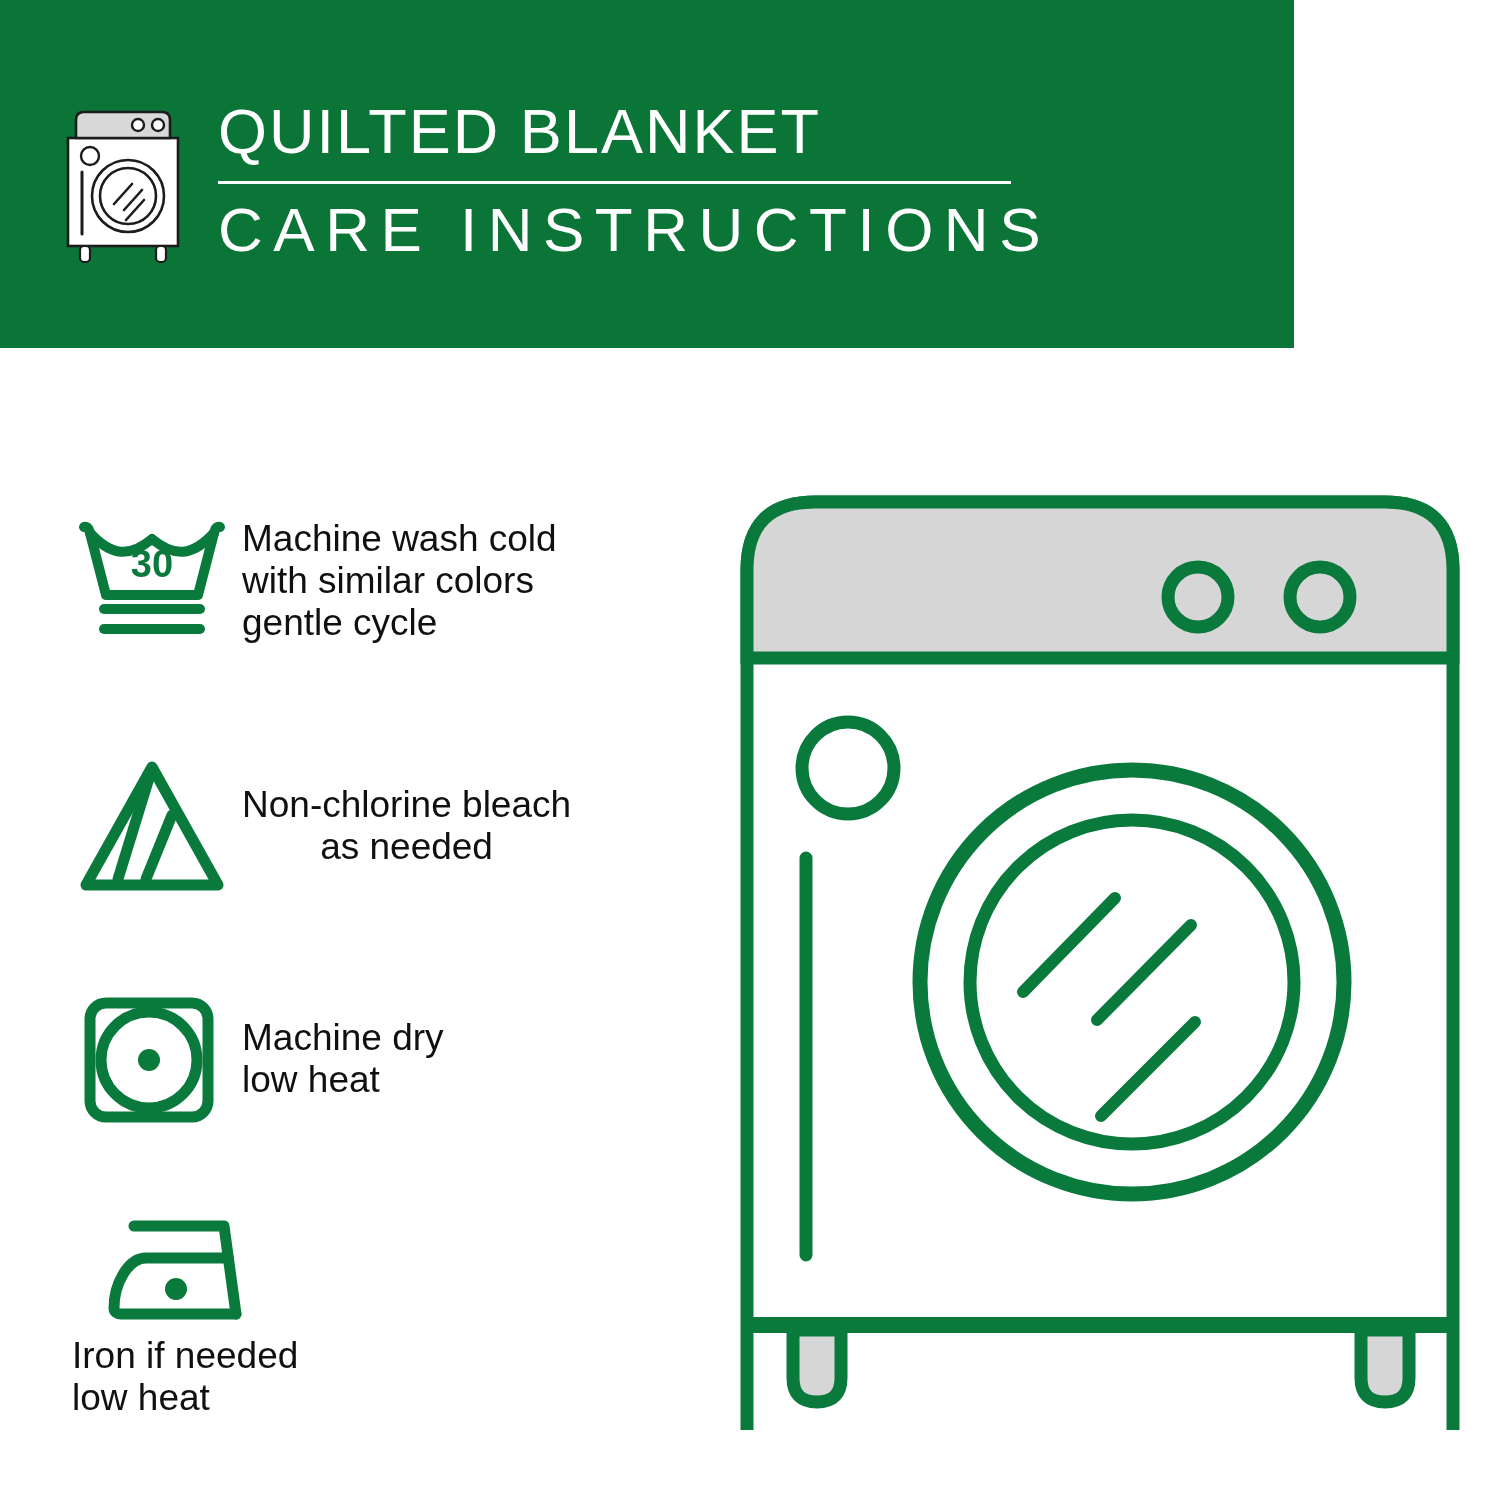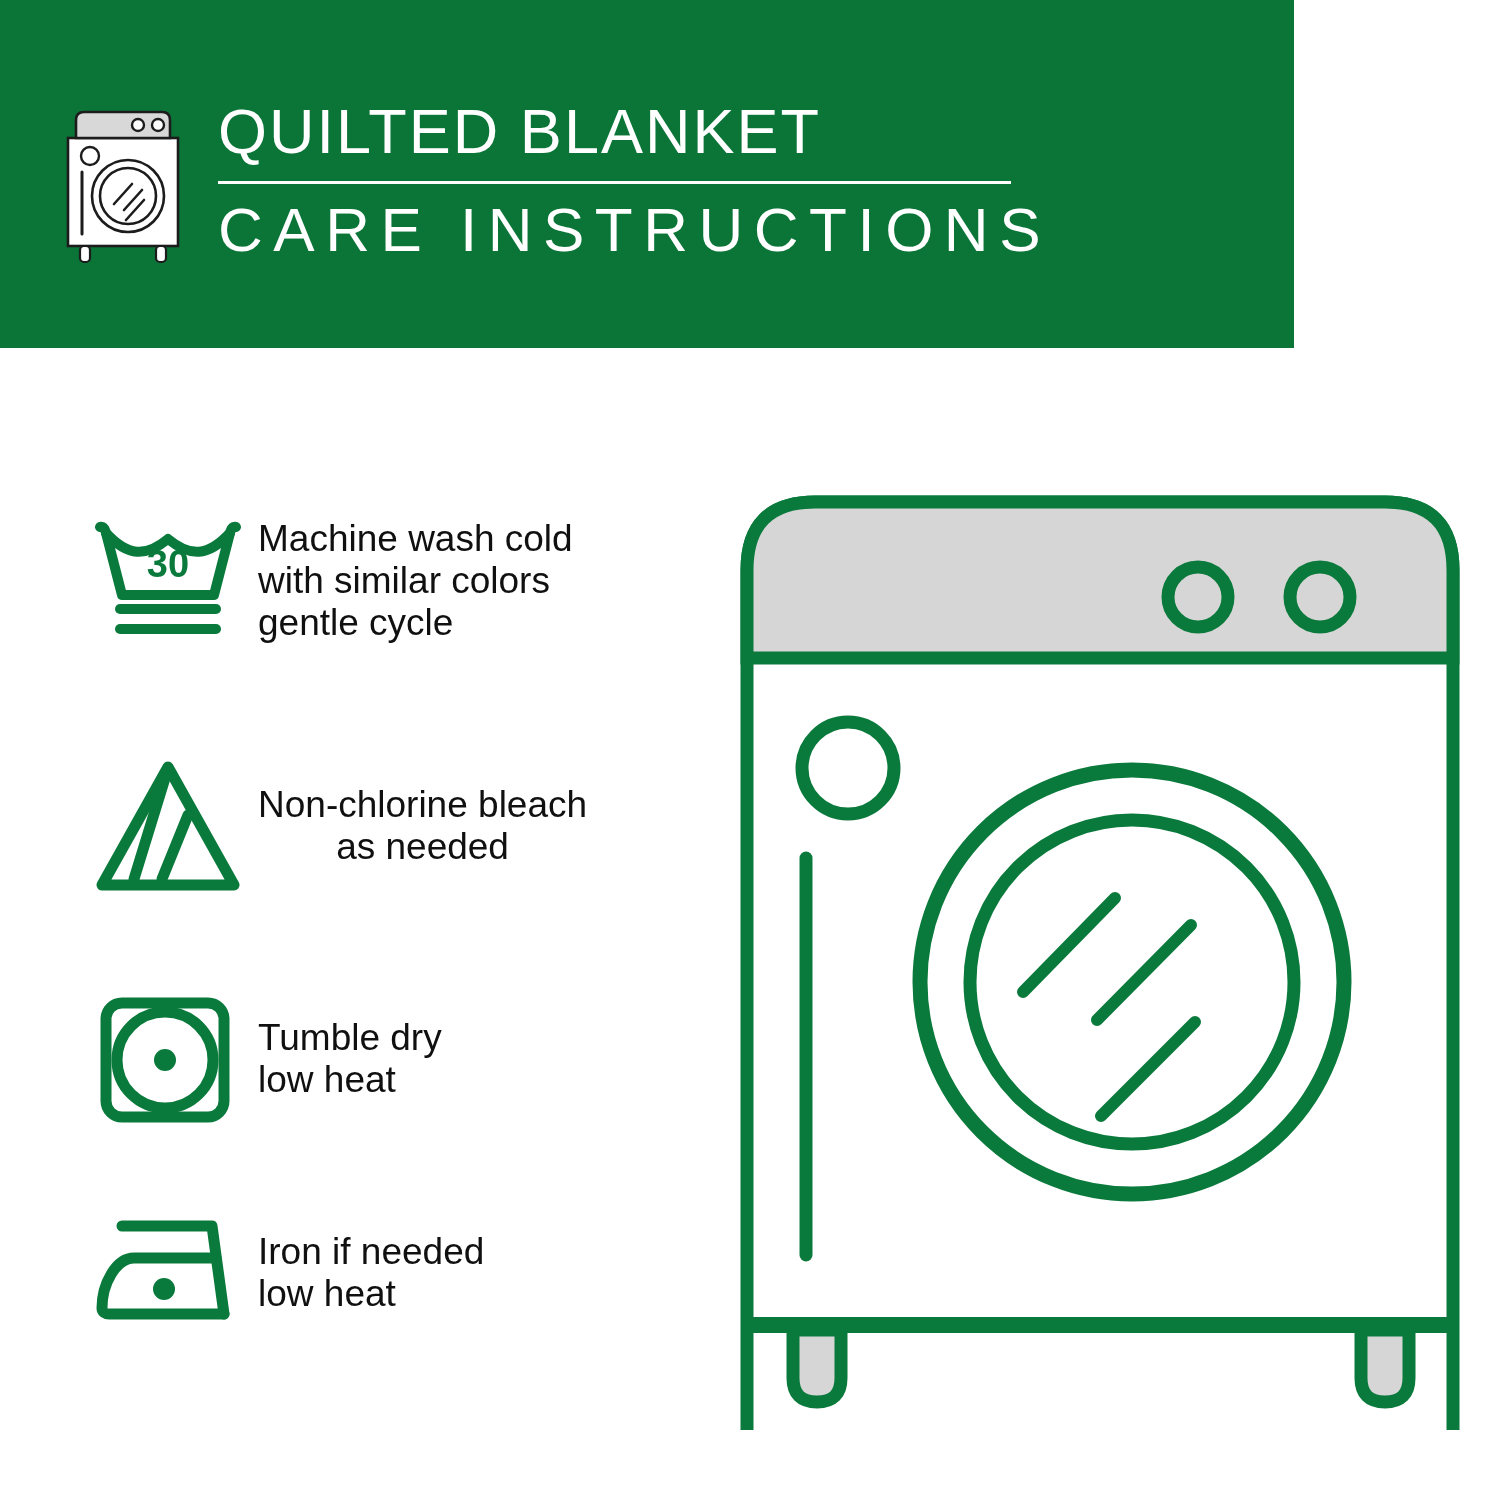--- a/index.html
+++ b/index.html
@@ -65,21 +65,21 @@
     line-height: 68px;
     font-weight: 400;
     letter-spacing: 10.5px;
     white-space: nowrap;
     font-family: "Liberation Sans", sans-serif;
   }
 
   
   #instructions-list {
     position: absolute;
-    left: 16px;
+    left: 0;
     top: 348px;
     width: 672px;
     height: 1152px;
   }
   .instruction-row {
     position: absolute;
     left: 72px;
     display: flex;
     align-items: center;
   }
@@ -95,21 +95,21 @@
     color: #101010;
     font-weight: 400;
     letter-spacing: 0px;
     white-space: pre-line;
     font-family: "Liberation Sans", sans-serif;
   }
 
   #row-wash   { top: 167px; }
   #row-bleach { top: 405px; text-align: center; }
   #row-dry    { top: 641px; }
-  #row-iron   { top: 862px; }
+  #row-iron   { top: 862px; flex-direction: column; }
 
   
   #washer-illustration {
     position: absolute;
     left: 735px;
     top: 480px;
     width: 730px;
     height: 950px;
   }
 </style>
@@ -189,21 +189,21 @@
   </div>
 
   <div class="instruction-row" id="row-dry">
     <div class="instruction-icon">
       <svg width="160" height="140" viewBox="0 0 160 140">
         <rect x="18" y="14" width="118" height="114" rx="16" ry="16" fill="none" stroke="#0A7A3C" stroke-width="11"></rect>
         <circle cx="77" cy="71" r="48" fill="none" stroke="#0A7A3C" stroke-width="11"></circle>
         <circle cx="77" cy="71" r="11" fill="#0A7A3C"></circle>
       </svg>
     </div>
-    <div class="instruction-text">Tumble dry
+    <div class="instruction-text">Machine dry
 low heat</div>
   </div>
 
   <div class="instruction-row" id="row-iron">
     <div class="instruction-icon">
       <svg width="170" height="125" viewBox="0 0 170 125">
 
         <path d="M34 16 L124 16 L136 104" fill="none" stroke="#0A7A3C" stroke-width="11" stroke-linecap="round" stroke-linejoin="round"></path>
 
         <path d="M128 48 L46 48 C28 48 14 74 14 98 C14 102 17 104 21 104 L136 104" fill="none" stroke="#0A7A3C" stroke-width="11" stroke-linecap="round" stroke-linejoin="round"></path>

